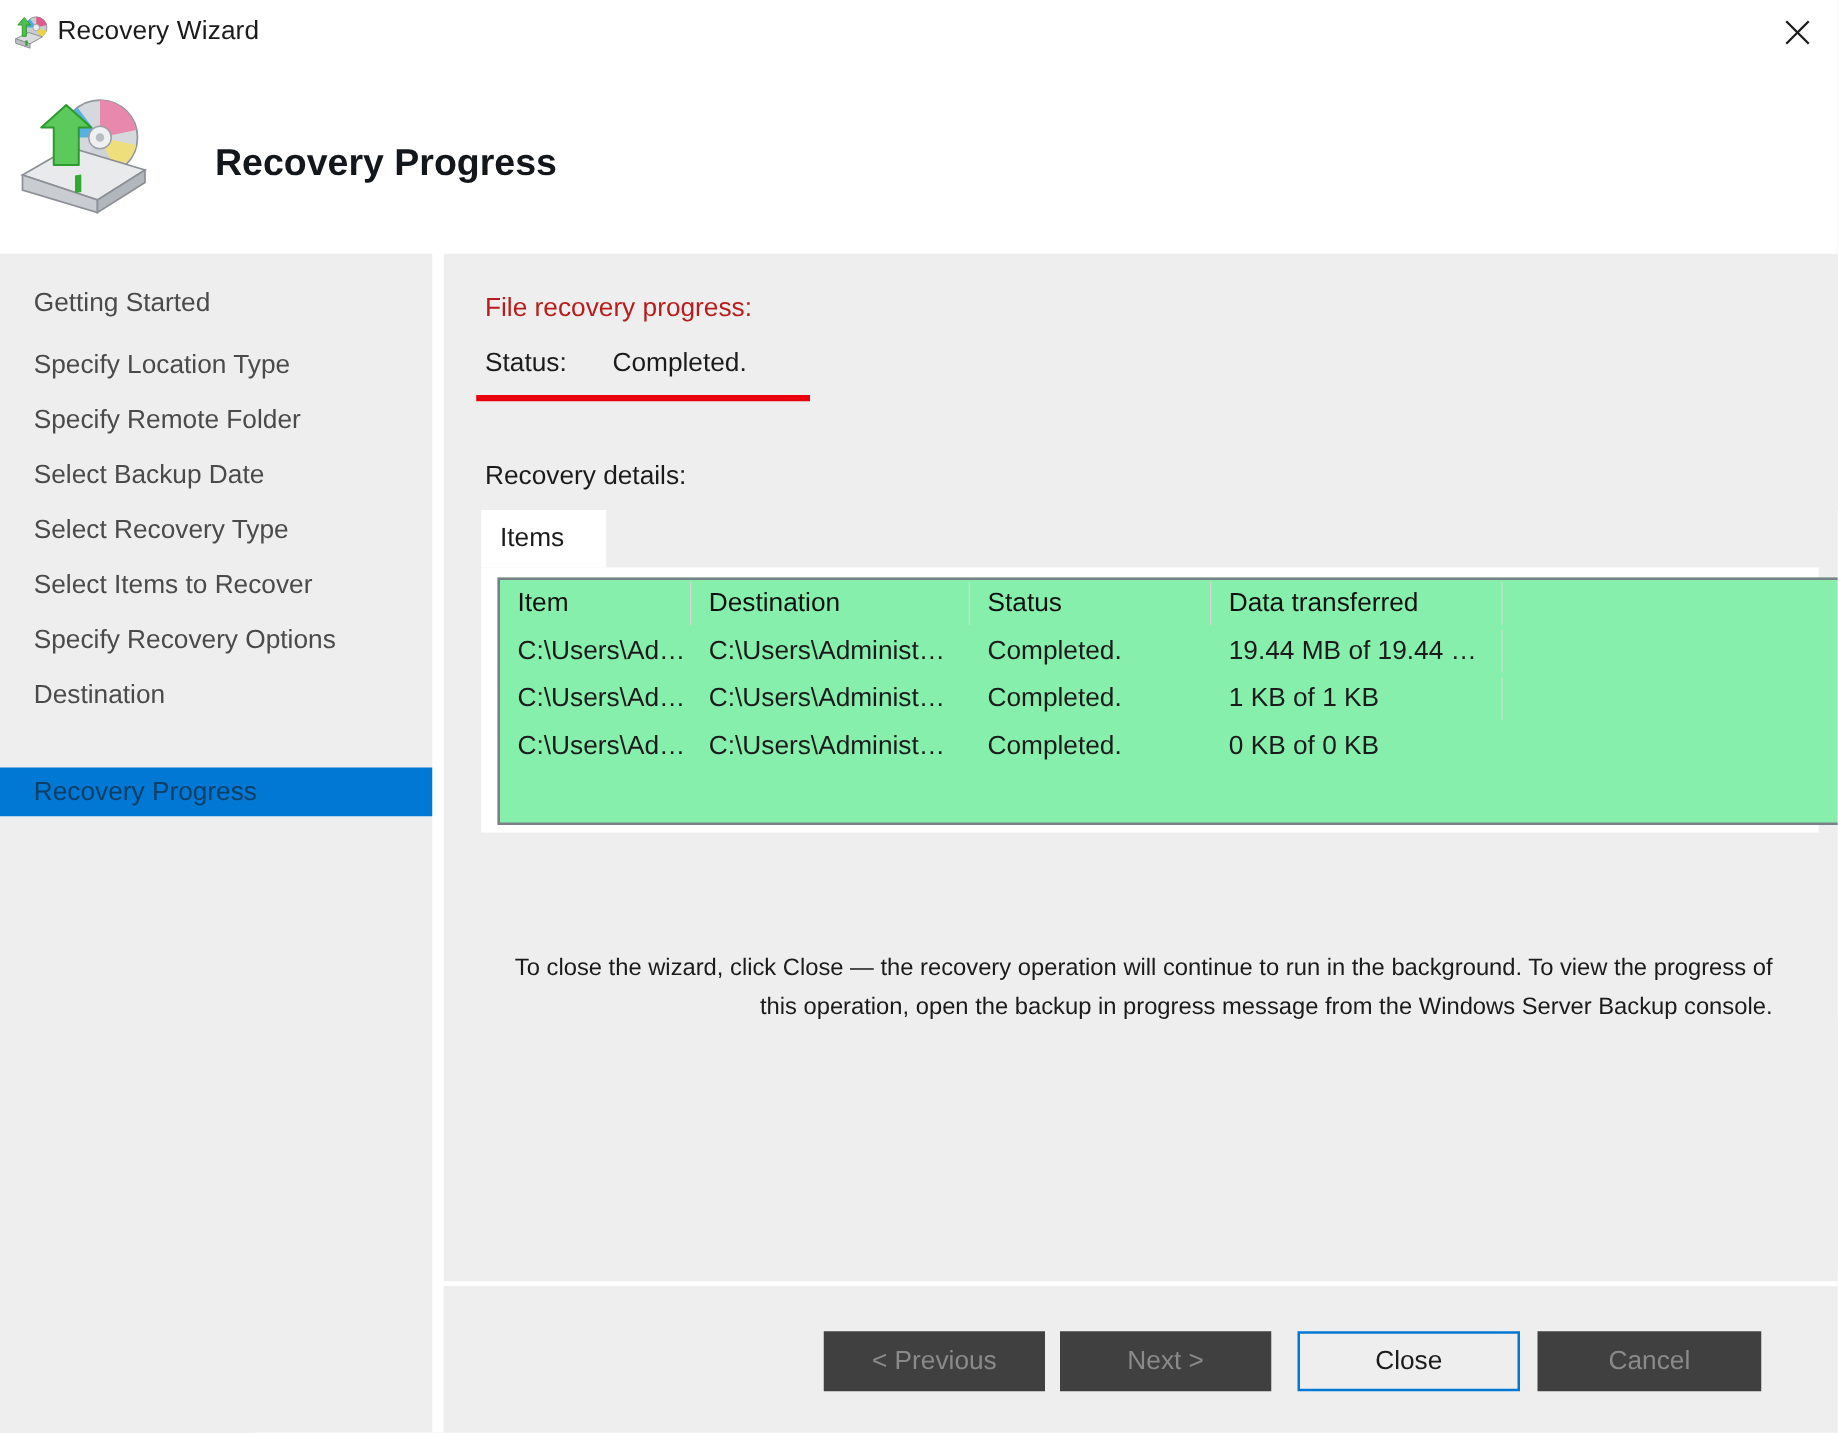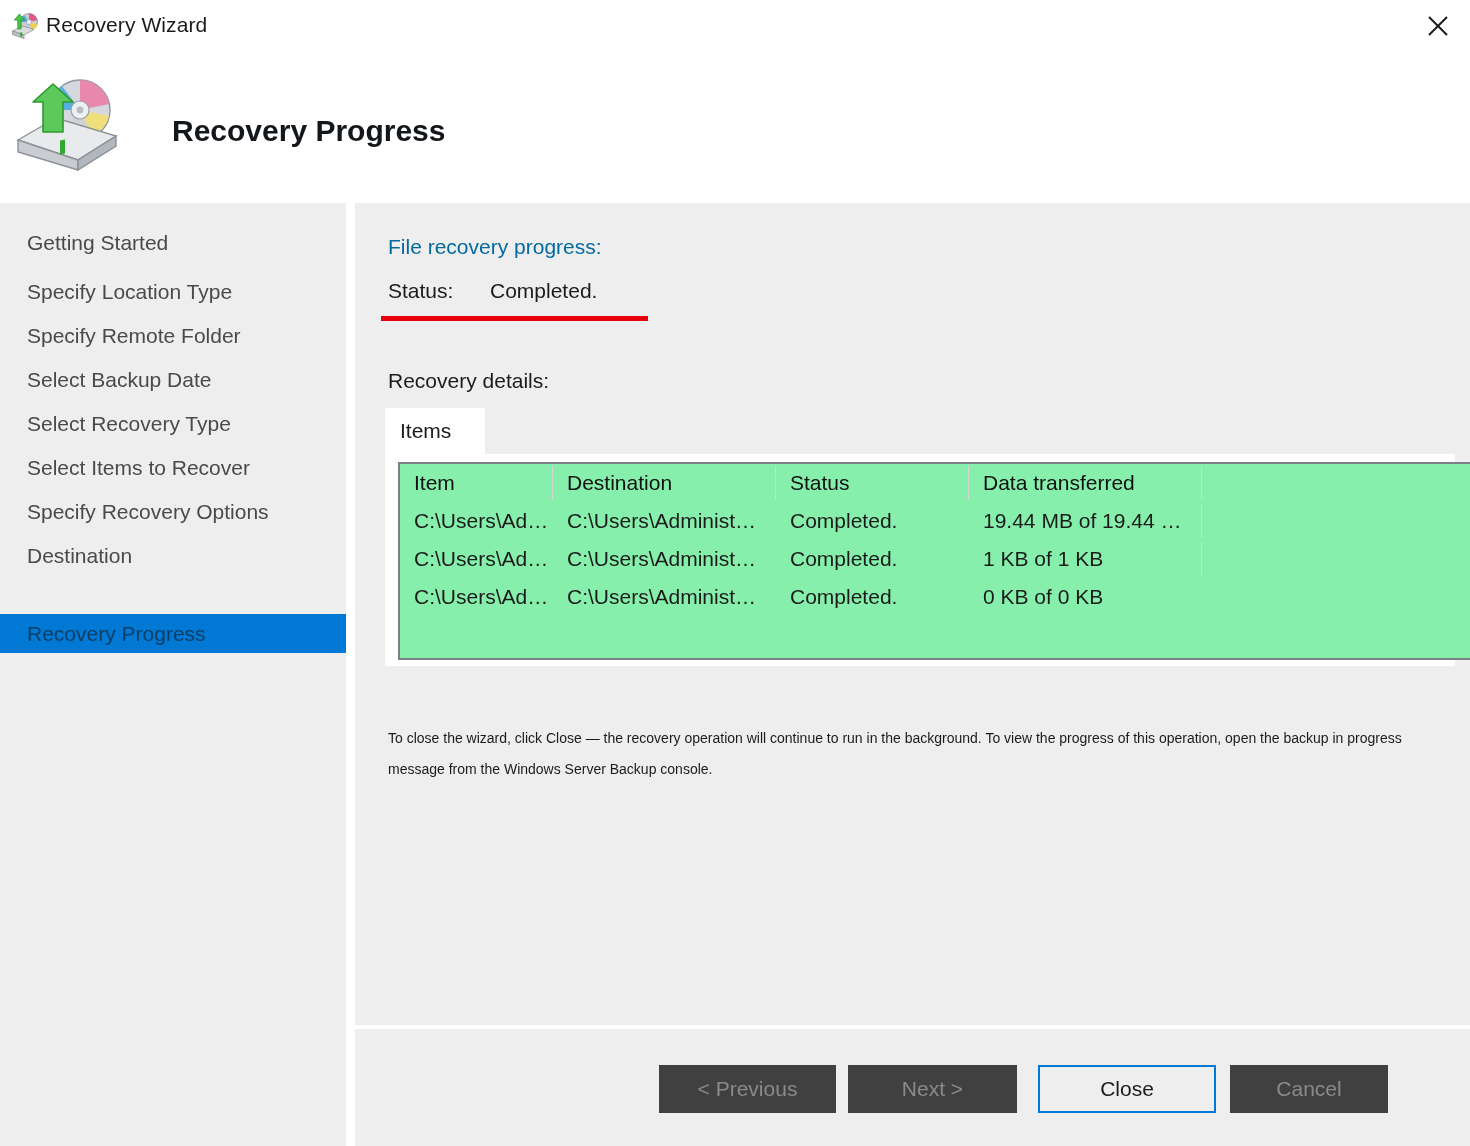--- a/index.html
+++ b/index.html
@@ -111,21 +111,21 @@
   .nav-item.selected {
     background: #0078d4;
     color: #0c3f66;
   }
 
   
   #progress-label {
     position: absolute;
     left: 33px; top: 32px;
     font-size: 21px;
-    color: #0369a1;
+    color: #b91c1c;
     white-space: nowrap;
   }
   #status-row {
     position: absolute;
     left: 33px; top: 76px;
     font-size: 21px;
     color: #1b1b1b;
     white-space: nowrap;
   }
   #status-key { display: inline-block; width: 102px; }
@@ -215,25 +215,26 @@
     min-width: 1px;
     height: 34px;
     background: #d6d6d6;
     align-self: center;
   }
   .vline.hidden { background: transparent; }
 
   
   #footnote {
     position: absolute;
-    left: 33px; top: 520px;
+    left: 33px; top: 556px;
     width: 1030px;
-    font-size: 14px;
+    font-size: 19px;
     line-height: 31px;
     color: #1b1b1b;
+    text-align: right;
   }
 
   
   #footer-sep {
     position: absolute;
     left: 355px; top: 1025px;
     width: 1115px;
     height: 4px;
     background: #ffffff;
   }
@@ -262,21 +263,21 @@
   }
   .btn.enabled {
     background: #eeeeee;
     color: #1b1b1b;
     border: 2px solid #0078d4;
     cursor: pointer;
   }
   #btn-prev   { left: 304px; width: 177px; }
   #btn-next   { left: 493px; width: 169px; }
   #btn-close  { left: 683px; width: 178px; }
-  #btn-cancel { left: 875px; width: 158px; }
+  #btn-cancel { left: 875px; width: 179px; }
 </style>
 </head>
 <body>
 
 <div id="titlebar">
 
   <span id="titlebar-icon">
     <svg width="30" height="30" viewBox="0 0 30 30">
       <ellipse cx="19" cy="11" rx="8.5" ry="8.5" fill="#c9ccd1" stroke="#8d9197" stroke-width="0.8"></ellipse>
       <path d="M19 2.5 A8.5 8.5 0 0 1 27.3 9 L19 11 Z" fill="#e05a8a"></path>

